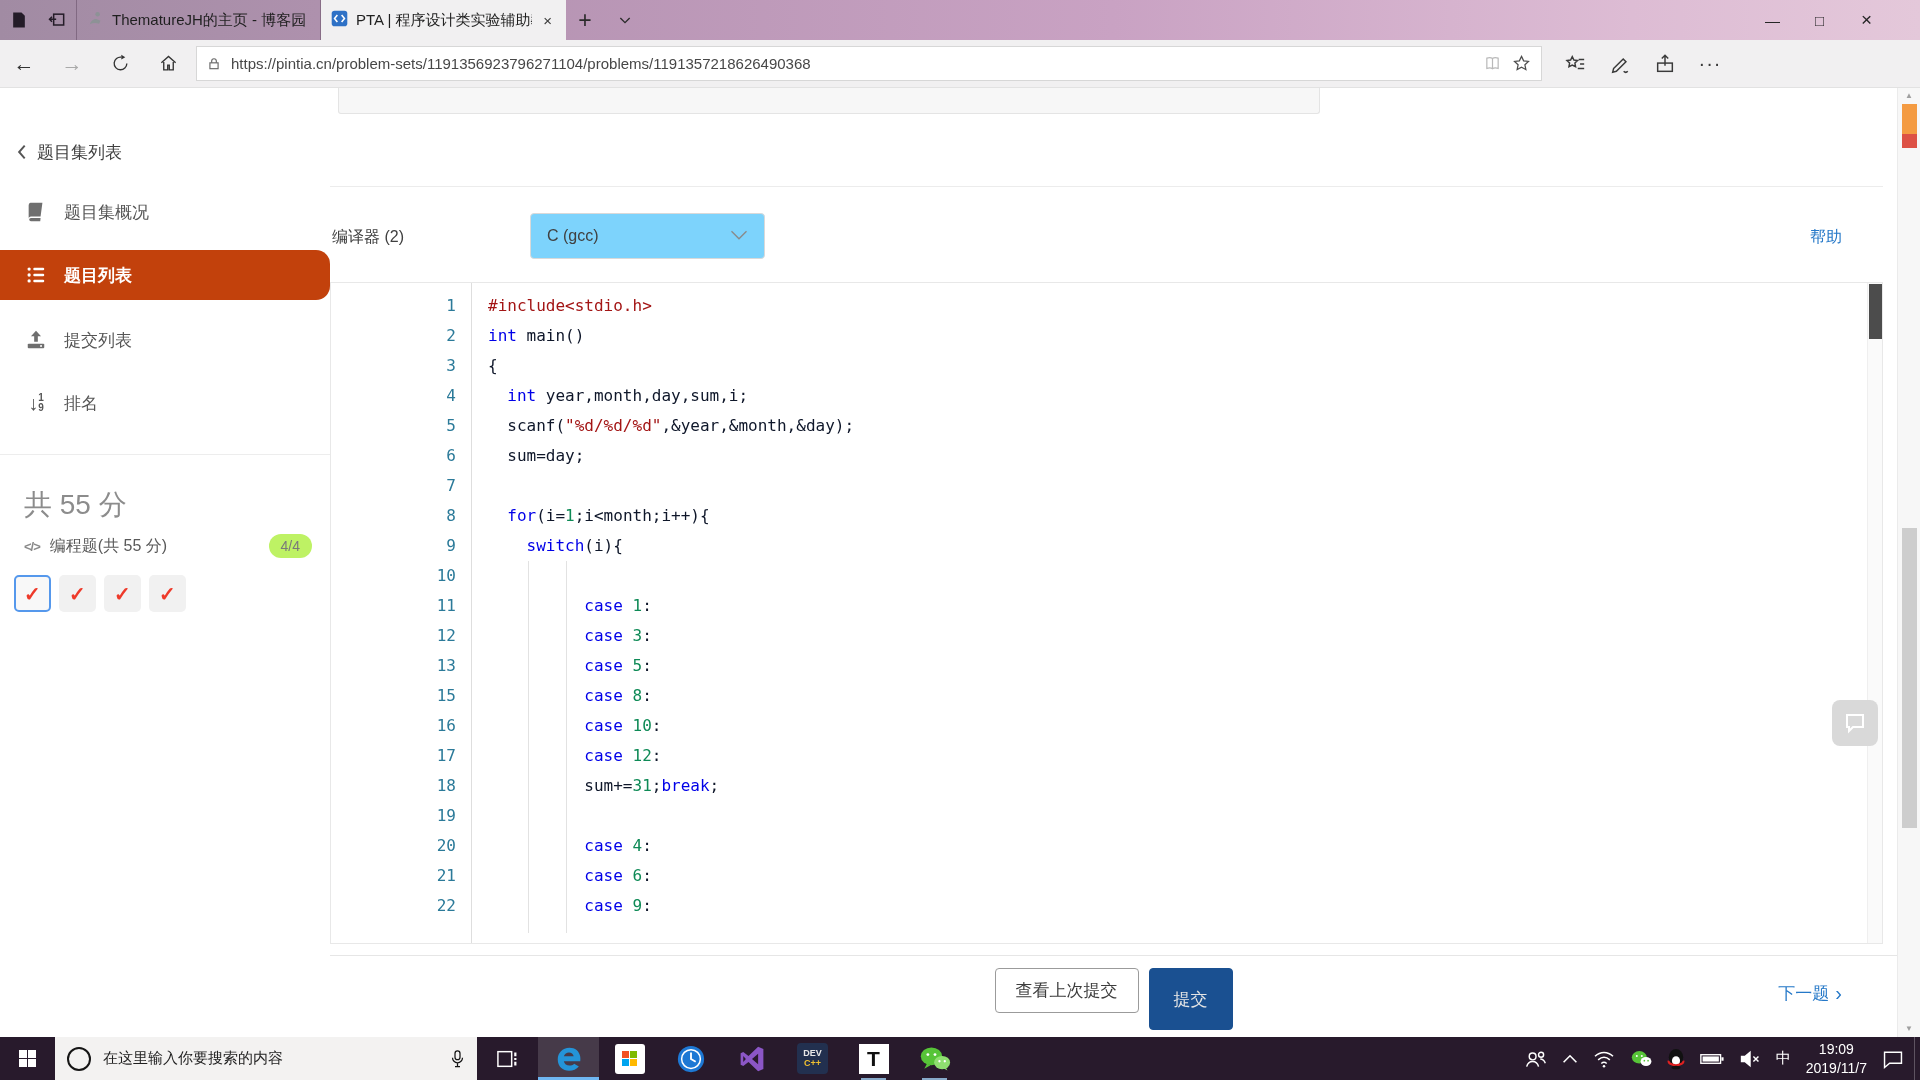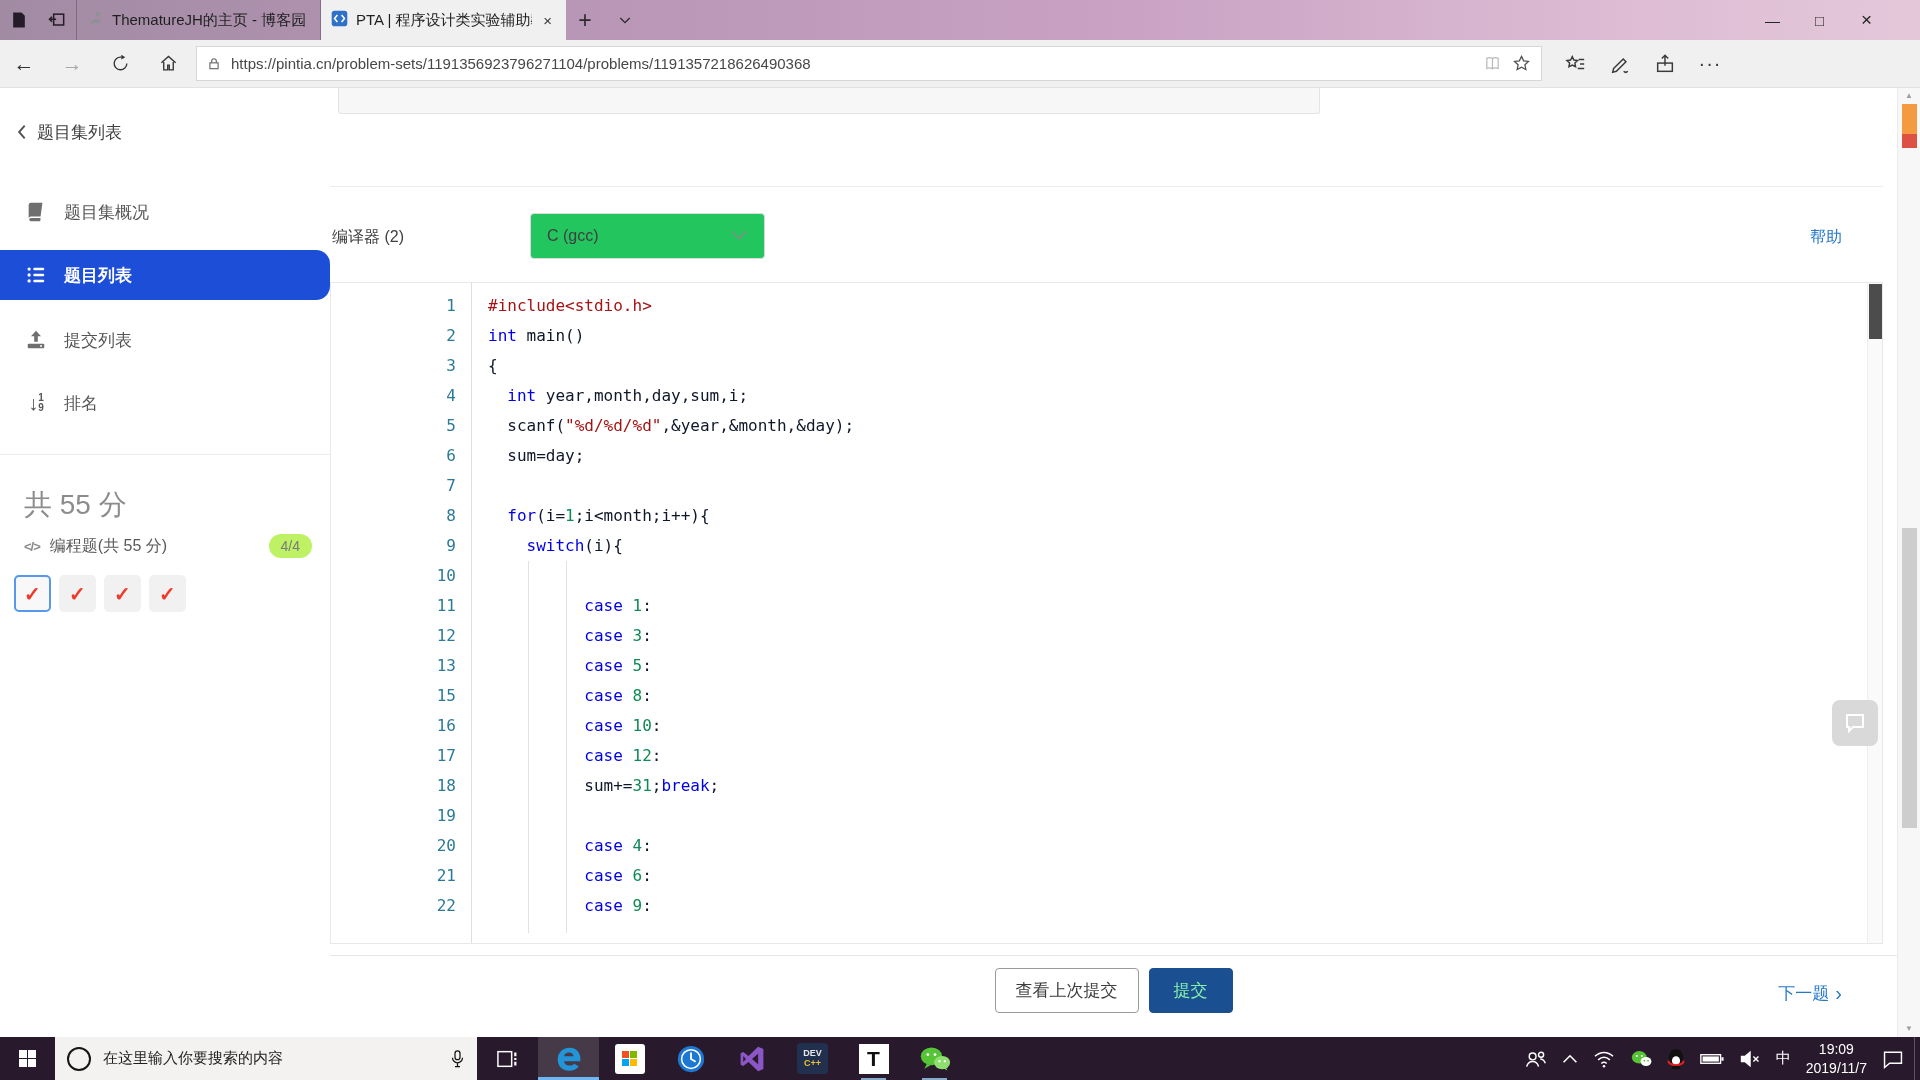--- a/index.html
+++ b/index.html
@@ -33,45 +33,45 @@
     display:flex; align-items:center; gap:10px; padding:0 10px; font-size:15px; color:#474747; }
   .url-text { flex:1; white-space:nowrap; overflow:hidden; }
   .tb-right { display:flex; margin-left:20px; gap:19px; }
   .tb-right .ric { width:26px; display:flex; align-items:center; justify-content:center; }
 
   
   .page { position:relative; flex:1; background:#fff; }
 
   
   .sidebar { position:absolute; left:0; top:0; width:330px; height:100%; background:#fff; }
-  .side-back { position:absolute; top:24px; left:16px; height:40px; display:flex; align-items:center;
+  .side-back { position:absolute; top:44px; left:16px; height:40px; display:flex; align-items:center;
     gap:10px; font-size:17px; color:#404040; }
   .side-item { position:absolute; left:0; width:330px; height:50px; display:flex; align-items:center;
     gap:16px; padding-left:24px; font-size:17px; color:#555; }
-  .side-item.active { background:#1d4ed8; color:#fff; border-radius:0 14px 14px 0; font-weight:bold; }
+  .side-item.active { background:#c2410c; color:#fff; border-radius:0 14px 14px 0; font-weight:bold; }
   .side-item .ic { width:24px; display:flex; justify-content:center; }
   .side-div { position:absolute; top:366px; left:0; right:0; border-top:1px solid #ededed; }
   .score { position:absolute; top:398px; left:24px; font-size:28px; color:#8c8c8c; }
   .section-row { position:absolute; top:446px; left:24px; right:18px; display:flex; align-items:center;
     gap:10px; font-size:16px; color:#595959; }
   .code-ic { color:#8a8a8a; font-size:13px; font-weight:bold; letter-spacing:-1px; }
   .badge { margin-left:auto; background:#bef264; color:#7a7a7a; border-radius:12px; padding:4px 12px; font-size:14px; }
   .checks { position:absolute; top:487px; left:14px; display:flex; gap:8px; }
   .check { width:37px; height:37px; background:#f1f1f1; border-radius:5px; display:flex; align-items:center;
     justify-content:center; font-size:20px; font-weight:bold; color:#ee3a2a; border:2px solid transparent; }
   .check.selected { border-color:#5598ec; background:#f8f8f8; }
 
   
   .content { position:absolute; left:330px; top:0; width:1567px; height:100%; }
   .card-remnant { position:absolute; top:0; left:8px; width:982px; height:26px; background:#f7f7f7;
     border:1px solid #e4e4e4; border-top:none; border-radius:0 0 3px 3px; }
   .content-div { position:absolute; top:98px; left:0; right:14px; border-top:1px solid #ececec; }
   .comp-label { position:absolute; top:139px; left:2px; font-size:16px; color:#404040; }
   .comp-select { position:absolute; top:125px; left:200px; width:235px; height:46px; border:1px solid #d9d9d9;
-    border-radius:4px; background:#22c55e; display:flex; align-items:center; padding:0 16px; font-size:16px; color:#404040; }
+    border-radius:4px; background:#7dd3fc; display:flex; align-items:center; padding:0 16px; font-size:16px; color:#404040; }
   .comp-select .chev { margin-left:auto; }
   .help-link { position:absolute; top:139px; right:55px; font-size:16px; color:#2578c8; }
 
   
   .editor { position:absolute; top:194px; left:0; width:1553px; height:662px; overflow:hidden;
     border:1px solid #e8e8e8; background:#fff; font-family:"DejaVu Sans Mono",monospace; padding-top:8px; }
   .gutter-sep { position:absolute; left:140px; top:0; bottom:0; width:1px; background:#dedede; }
   .guide { position:absolute; width:1px; background:#e2e2e2; top:278px; bottom:10px; }
   .g1 { left:197px; } .g2 { left:235px; }
   .line { display:flex; height:30px; line-height:30px; font-size:16px; }
@@ -79,22 +79,22 @@
   .code { padding-left:32px; white-space:pre; }
   .c-p { color:#0f172a; } .c-k { color:#0000e8; } .c-n { color:#0e8a56; } .c-r { color:#a31515; }
   .ed-scroll { position:absolute; right:0; top:0; bottom:0; width:15px; background:#fafafa; border-left:1px solid #efefef; }
   .ed-thumb { position:absolute; top:1px; left:1px; width:13px; height:55px; background:#4c4c4c; }
 
   
   .bottom-bar { position:absolute; left:0; right:0; bottom:0; height:82px; background:#fff; border-top:1px solid #e6e6e6; }
   .btn-row { display:flex; justify-content:center; gap:10px; padding-top:12px; }
   .btn-ghost { height:45px; padding:0 20px; border:1px solid #9b9b9b; border-radius:4px; background:#fff;
     font-size:17px; color:#3d3d3d; display:flex; align-items:center; }
-  .btn-primary { height:45px; padding:0 24px; background:#1a5091; border:1px solid #1a5091; border-radius:4px;
-    color:#86efac; font-size:17px; display:flex; align-items:center; }
+  .btn-primary { height:62px; padding:0 24px; background:#1a5091; border:1px solid #1a5091; border-radius:4px;
+    color:#e5e5e5; font-size:17px; display:flex; align-items:center; }
   .next-link { position:absolute; right:55px; top:26px; font-size:17px; color:#2578c8; display:flex; align-items:center; gap:6px; }
 
   .feedback { position:absolute; right:42px; top:612px; width:46px; height:46px; background:#d9d9d9;
     border-radius:8px; display:flex; align-items:center; justify-content:center; }
 
   
   .browser-scroll { position:absolute; right:0; top:0; width:23px; height:100%; background:#f7f7f7; border-left:1px solid #ebebeb; }
   .bs-arrow { position:absolute; left:0; right:0; text-align:center; font-size:8px; color:#9f9f9f; }
   .bs-orange { position:absolute; top:16px; left:4px; width:15px; height:30px; background:#f49b42; }
   .bs-red { position:absolute; top:46px; left:4px; width:15px; height:14px; background:#dd5145; }

